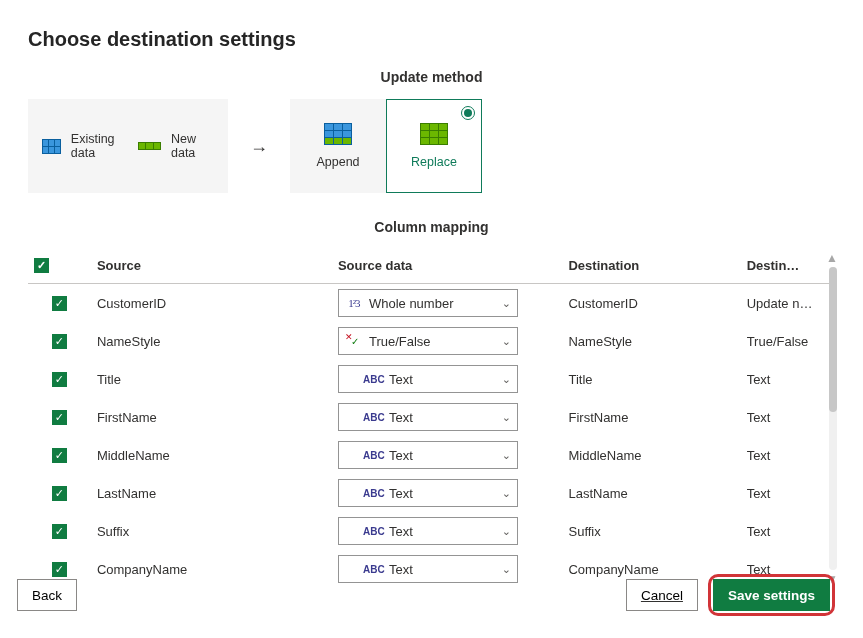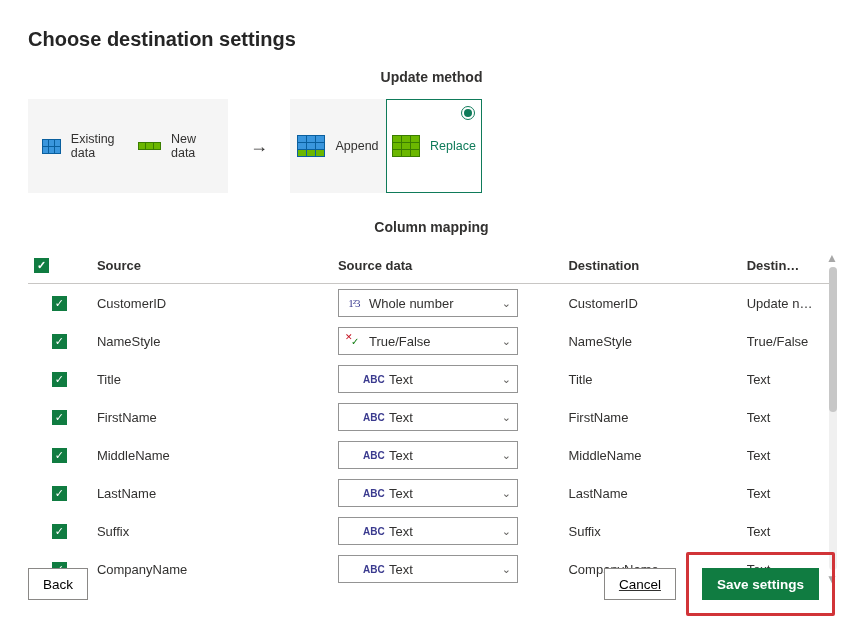--- a/index.html
+++ b/index.html
@@ -52,21 +52,21 @@
   }
   .method-options {
     display: flex;
     gap: 0;
   }
   .method-card {
     background: #f5f5f5;
     width: 96px;
     height: 94px;
     display: flex;
-    flex-direction: row;
+    flex-direction: column;
     align-items: center;
     justify-content: center;
     gap: 10px;
     font-size: 12.5px;
     cursor: pointer;
     position: relative;
   }
   .method-card.selected {
     border: 1.5px solid #0f7b5a;
     background: #fff;
@@ -165,38 +165,38 @@
     position:absolute; right:-2px; top:18px; bottom:18px;
     width:8px; background:#f0f0f0; border-radius:4px;
   }
   .scroll-thumb {
     position:absolute; top:0; left:0; right:0; height:48%;
     background:#c7c7c7; border-radius:4px;
   }
 
   
   .footer {
-    position:absolute; left:28px; right:28px; bottom:22px;
+    position:absolute; left:17px; right:28px; bottom:22px;
     display:flex; justify-content:space-between; align-items:center;
   }
   .btn {
     height:32px; padding:0 14px;
     border:1px solid #8a8886; background:#fff;
     font-size:13.5px; cursor:pointer;
     display:inline-flex;align-items:center;
   }
   .btn.primary {
     background:#107c41; border-color:#107c41; color:#fff;
     font-weight:600;
   }
   .highlight-box {
     border:3px solid #d83b01; border-color:#c50f1f;
     border:3px solid #e81123;
-    padding:13px;
-    border-radius:2px;
+    padding:2px;
+    border-radius:10px;
     border-color:#d13438;
   }
   .highlight-box { border:3px solid #d13438; }
   .footer-right { display:flex; gap:10px; align-items:center;text-decoration:underline;}
 </style>
 </head>
 <body>
 
 <h1>Choose destination settings</h1>
 

